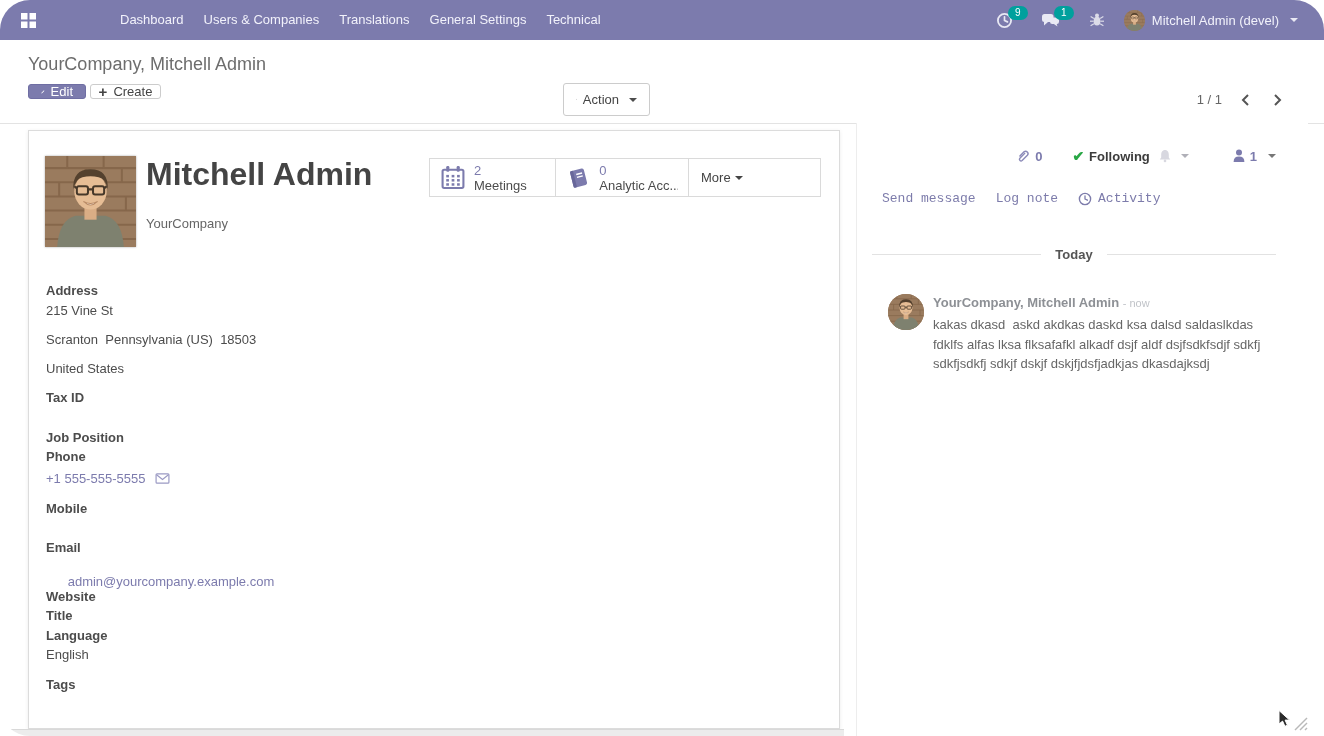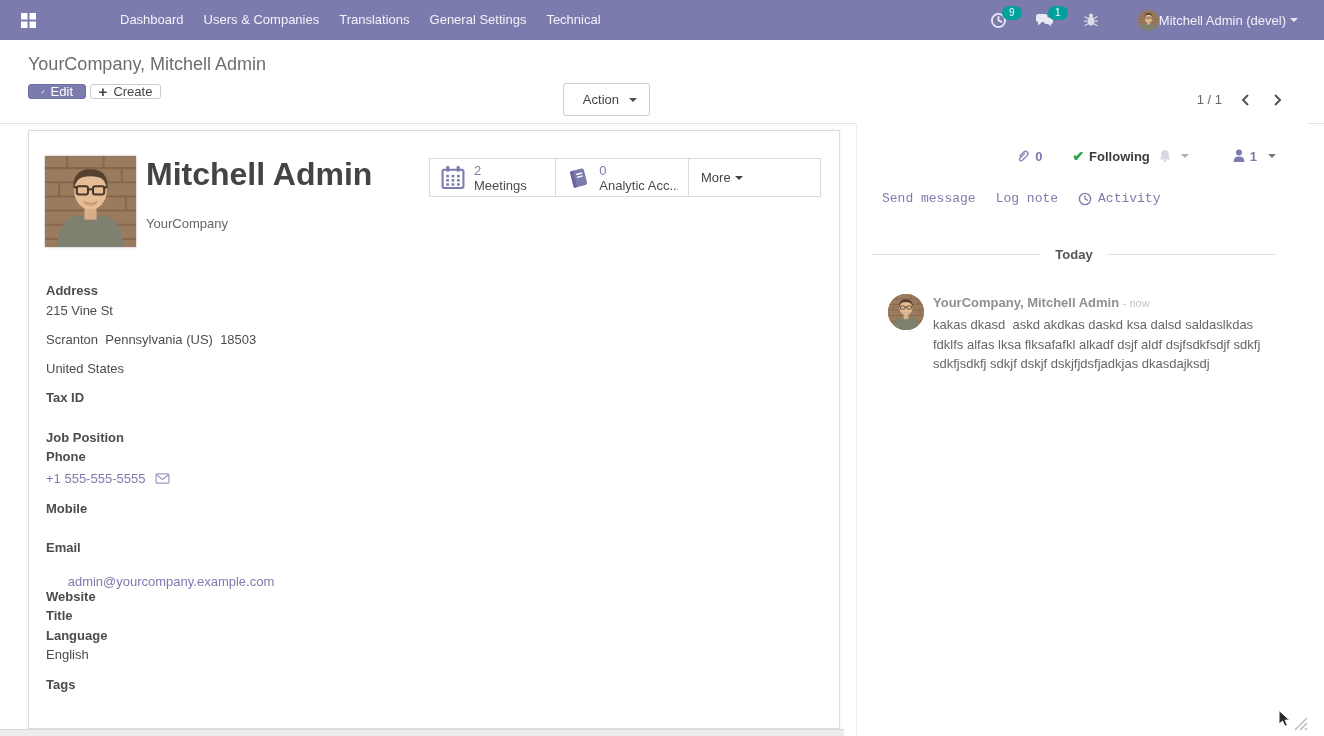--- a/index.html
+++ b/index.html
@@ -1,30 +1,30 @@
 <!DOCTYPE html>
 <html><head>
 <meta charset="utf-8">
 <style>
   html,body{margin:0;padding:0;background:#fff;}
   #screen{position:relative;width:1324px;height:736px;background:#ffffff;
-          font-family:"Liberation Sans",sans-serif;overflow:hidden;color:#4c4c4c;}
+          font-family:"Liberation Sans",sans-serif;overflow:hidden;color:#4c4c4c;border-radius:30px;}
 
   
   .navbar{position:absolute;left:0;top:0;width:1324px;height:40px;background:#7c7bad;
           display:flex;align-items:center;}
   .apps-btn{width:40px;height:40px;display:flex;align-items:center;justify-content:center;
             margin-left:8px;cursor:pointer;}
   .nav-menus{display:flex;align-items:center;margin-left:62px;}
   .nav-item{color:#f2f2fb;font-size:13px;padding:0 10px;line-height:40px;cursor:pointer;white-space:nowrap;}
   .nav-right{margin-left:auto;display:flex;align-items:center;gap:14px;padding-right:26px;}
   .nav-ico{position:relative;display:flex;align-items:center;justify-content:center;width:22px;height:22px;cursor:pointer;}
   .badge{position:absolute;top:-3px;right:-12px;background:#00a09d;color:#fff;font-size:10px;
          line-height:14px;min-width:14px;height:14px;border-radius:8px;text-align:center;padding:0 3px;}
-  .nav-user{display:flex;align-items:center;cursor:pointer;margin-left:22px;}
+  .nav-user{display:flex;align-items:center;gap:7px;cursor:pointer;margin-left:2px;}
   .nav-avatar{width:21px;height:21px;border-radius:50%;overflow:hidden;background:#9a7b5e;flex:0 0 auto;}
   .nav-username{color:#f2f2fb;font-size:13px;white-space:nowrap;}
   .caret{display:inline-block;width:0;height:0;border-left:4px solid transparent;
          border-right:4px solid transparent;border-top:4px solid currentColor;margin-left:4px;}
 
   
   .control-panel{position:absolute;left:0;top:40px;width:1324px;height:83px;background:#fff;
                  border-bottom:1px solid #e3e3e3;}
   .breadcrumb{position:absolute;left:28px;top:14px;font-size:18px;color:#6d6d6d;cursor:default;}
   .btn{display:inline-flex;align-items:center;justify-content:center;gap:6px;font-size:13px;

